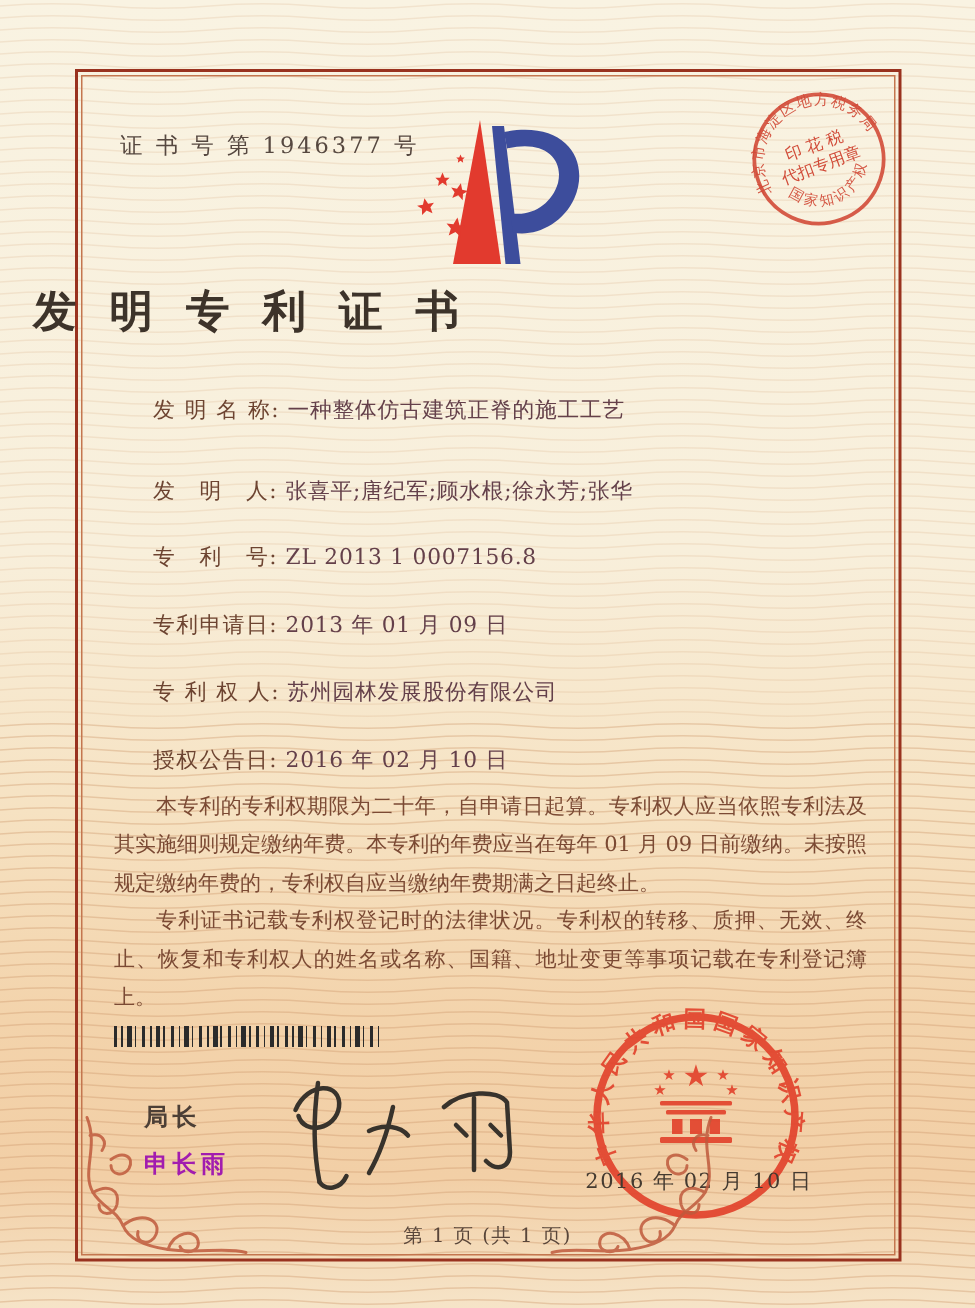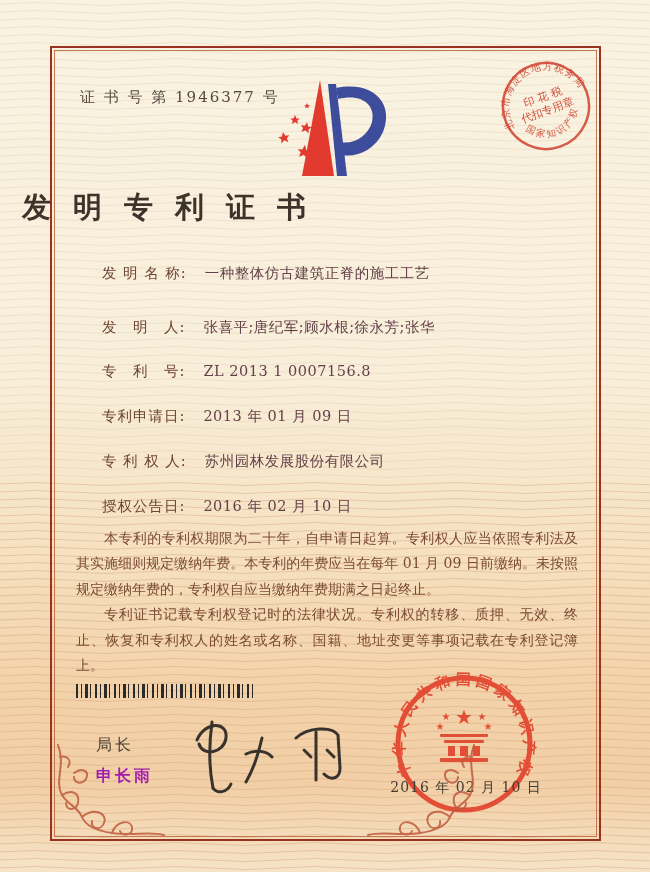--- a/index.html
+++ b/index.html
@@ -24,37 +24,37 @@
   }
   .logo{position:absolute;left:250px;top:76px;}
   .stamp{position:absolute;left:496px;top:56px;transform:rotate(-20deg);}
   .title{
     position:absolute;left:0;top:188px;width:650px;text-align:left;
     font-size:29px;font-weight:bold;color:#3d332a;letter-spacing:22px;
     text-indent:22px;
   }
   .field-row{position:absolute;left:80px;font-size:14.5px;white-space:nowrap;}
   .field-label{color:#6d4431;letter-spacing:1px;margin-left:22px;}
-  .field-value{color:#64404a;margin-left:18px;letter-spacing:0.5px;}
+  .field-value{color:#64404a;margin-left:5px;letter-spacing:0.5px;}
   .row-0{top:264px}.row-1{top:318px}.row-2{top:362px}
   .row-3{top:407px}.row-4{top:452px}.row-5{top:497px}
   .body-text{
     position:absolute;left:76px;top:526px;width:502px;
     font-size:14px;line-height:25.4px;color:#7b4a34;text-align:justify;
   }
   .body-text p{margin:0;text-indent:2em;}
   .barcode{
     position:absolute;left:76px;top:684px;width:178px;height:14px;
     background:repeating-linear-gradient(90deg,
       #2b2b2b 0 2px,transparent 2px 5px,
       #2b2b2b 5px 6px,transparent 6px 9px,
       #2b2b2b 9px 12px,transparent 12px 14px,
       #2b2b2b 14px 15px,transparent 15px 19px);
   }
-  .officer-role{position:absolute;left:96px;top:735px;font-size:16px;color:#4c3f36;font-weight:normal;letter-spacing:3px;}
+  .officer-role{position:absolute;left:96px;top:735px;font-size:16px;color:#4c3f36;font-weight:bold;letter-spacing:3px;}
   .officer-name{position:absolute;left:96px;top:766px;font-size:16px;color:#a21caf;font-weight:bold;letter-spacing:3px;}
   .signature{position:absolute;left:182px;top:710px;}
   .seal{position:absolute;left:388px;top:668px;}
   .seal-date{
     position:absolute;left:384px;top:779px;width:164px;text-align:center;
     font-size:14px;color:#443a30;letter-spacing:1px;
   }
   .footer{
     position:absolute;left:0;top:815px;width:650px;text-align:center;
     font-size:13px;color:#59463a;letter-spacing:1px;
@@ -187,20 +187,21 @@
         <rect x="60" y="78" width="7" height="10"></rect>
         <rect x="72" y="78" width="8" height="10"></rect>
         <rect x="85" y="78" width="7" height="10"></rect>
         <rect x="52" y="90" width="48" height="4" rx="1"></rect>
       </g>
     </g>
   </svg>
 
   <div class="seal-date">2016 年 02 月 10 日</div>
 
+  <div class="footer">第 1 页 (共 1 页)</div>
 
   <svg class="flourish left" width="115" height="96" viewBox="0 0 115 96">
     <g fill="none" stroke="#bf5a3c" stroke-width="2" opacity="0.85" stroke-linecap="round">
       <path d="M6,2 C14,22 2,38 10,52 C16,62 26,64 30,74 C34,84 46,88 60,90 C80,93 98,88 112,92"></path>
       <path d="M10,52 C20,46 28,50 26,60 C24,68 14,68 14,60"></path>
       <path d="M30,74 C42,64 56,70 52,80 C49,88 38,86 40,78"></path>
       <path d="M60,90 C64,78 78,76 80,84 C82,92 70,94 68,88"></path>
       <path d="M22,30 C30,24 38,28 34,36 C30,42 22,40 22,34"></path>
       <path d="M8,14 C16,12 20,18 16,24"></path>
     </g>

